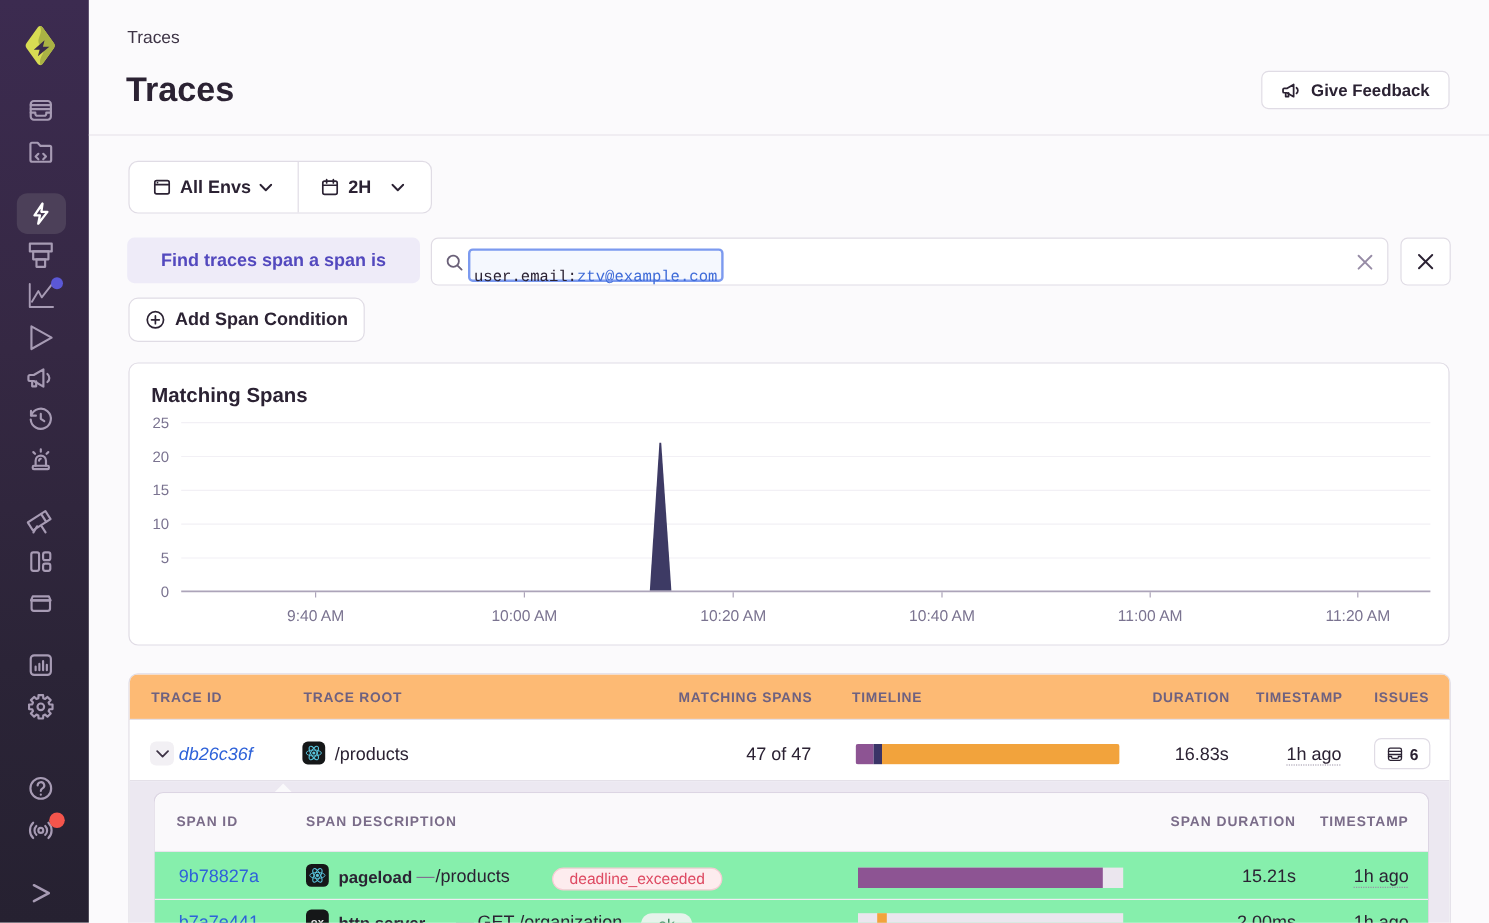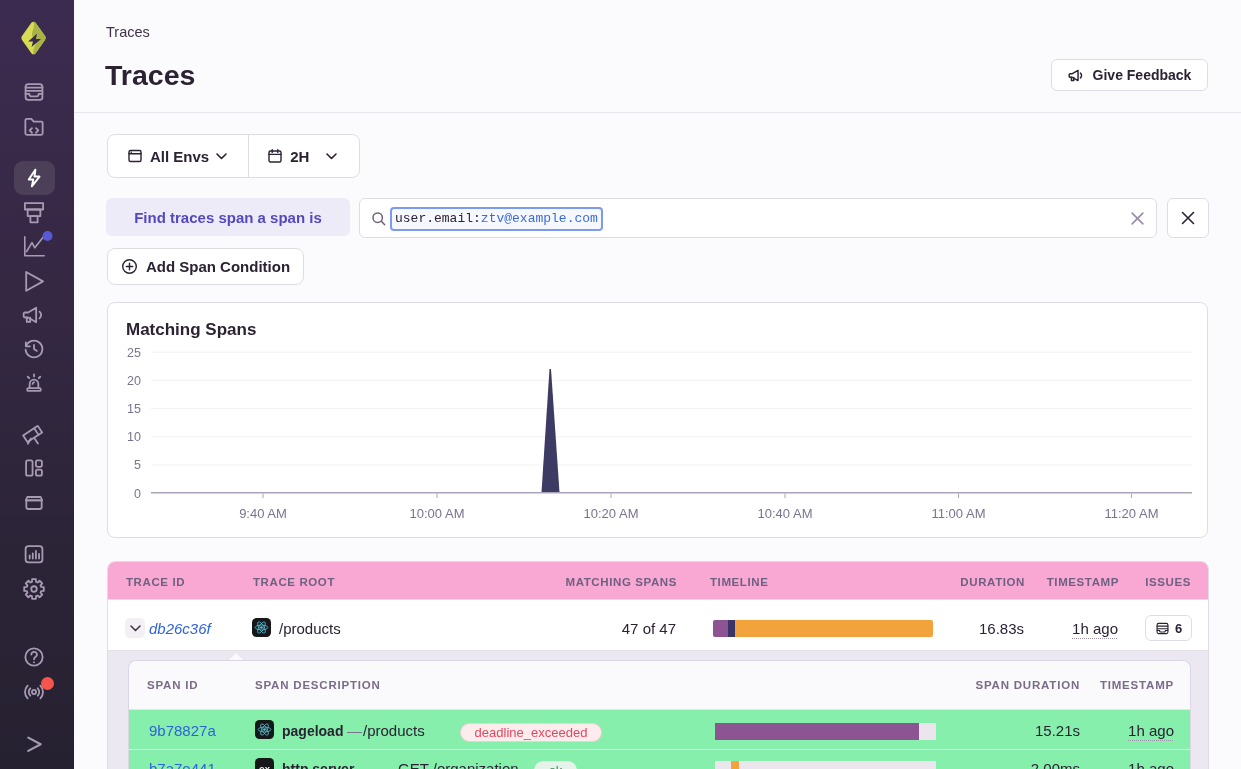--- a/index.html
+++ b/index.html
@@ -27,34 +27,34 @@
 #filterbox { left:107px; top:134px; width:253px; height:44px; background:#fff; border:1px solid #E0DCE5; border-radius:8px; display:flex; align-items:center; }
 #filterbox .seg { display:flex; align-items:center; height:100%; }
 #filterbox .divider { width:1px; height:100%; background:#E0DCE5; }
 .ftext { font-weight:bold; font-size:15px; color:#2B2233; }
 
 
 #findlabel { left:106px; top:198px; width:244px; height:38px; background:#EEEBF8; border-radius:6px;
   color:#5349BE; font-weight:bold; font-size:15px; display:flex; align-items:center; justify-content:center; }
 #searchbox { left:359px; top:198px; width:798px; height:40px; background:#fff; border:1px solid #E0DCE5; border-radius:6px; }
 #token { position:absolute; left:30px; top:8px; height:24px; border:2px solid #7C9AEF; background:#F5F8FE; border-radius:4px;
-  font-family:"Liberation Mono", monospace; font-size:13px; line-height:20px; padding:0 3px; color:#2B2233; white-space:nowrap; }
+  font-family:"Liberation Mono", monospace; font-size:13px; line-height:20px; padding:12px 3px; color:#2B2233; white-space:nowrap; }
 #token .blue { color:#3E6BD8; }
 #xbtn { left:1167px; top:198px; width:42px; height:40px; }
 #addbtn { left:107px; top:248px; width:197px; height:37px; font-size:15px; gap:8px; border-radius:8px; }
 
 
 .panel { position:absolute; background:#fff; border:1px solid #E0DCE5; border-radius:8px; }
 #chartpanel { left:107px; top:302px; width:1101px; height:236px; }
 #charttitle { position:absolute; left:18px; top:17px; font-size:17px; font-weight:bold; color:#2B2233; }
 
 
 #tablepanel { left:107px; top:561px; width:1102px; height:240px; border-radius:8px 8px 0 0; overflow:hidden; }
 .th { position:absolute; font-size:11.5px; font-weight:bold; letter-spacing:0.6px; color:#6E6180; }
-#thead { position:absolute; left:0; top:0; width:100%; height:38px; background:#f9a8d4; border-bottom:1px solid #E4E0E8; }
+#thead { position:absolute; left:0; top:0; width:100%; height:38px; background:#fdba74; border-bottom:1px solid #E4E0E8; }
 #trow { position:absolute; left:0; top:38px; width:100%; height:51px; background:#fff; border-bottom:1px solid #E4E0E8; }
 .link { color:#2E62D9 !important; }
 .cell { position:absolute; font-size:15px; color:#2B2233; }
 #chevbtn { position:absolute; left:17px; top:56px; width:20px; height:20px; background:#F2F0F4; border-radius:5px; display:flex; align-items:center; justify-content:center; }
 .appicon { position:absolute; width:19px; height:19px; background:#151718; border-radius:4.5px; display:flex; align-items:center; justify-content:center; }
 .dotted { text-decoration:underline dotted #9A91A6; text-underline-offset:4px; text-decoration-thickness:1px; }
 #issuesbtn { left:1037px; top:15px; width:47px; height:26px; gap:5px; font-size:13px; border-radius:6px; }
 
 #expanded { position:absolute; left:0; top:89px; width:100%; height:151px; background:#ECE8F1; }
 #notch { position:absolute; left:121px; top:2px; width:0; height:0; border-left:7px solid transparent; border-right:7px solid transparent; border-bottom:7px solid #FAF9FB; }

